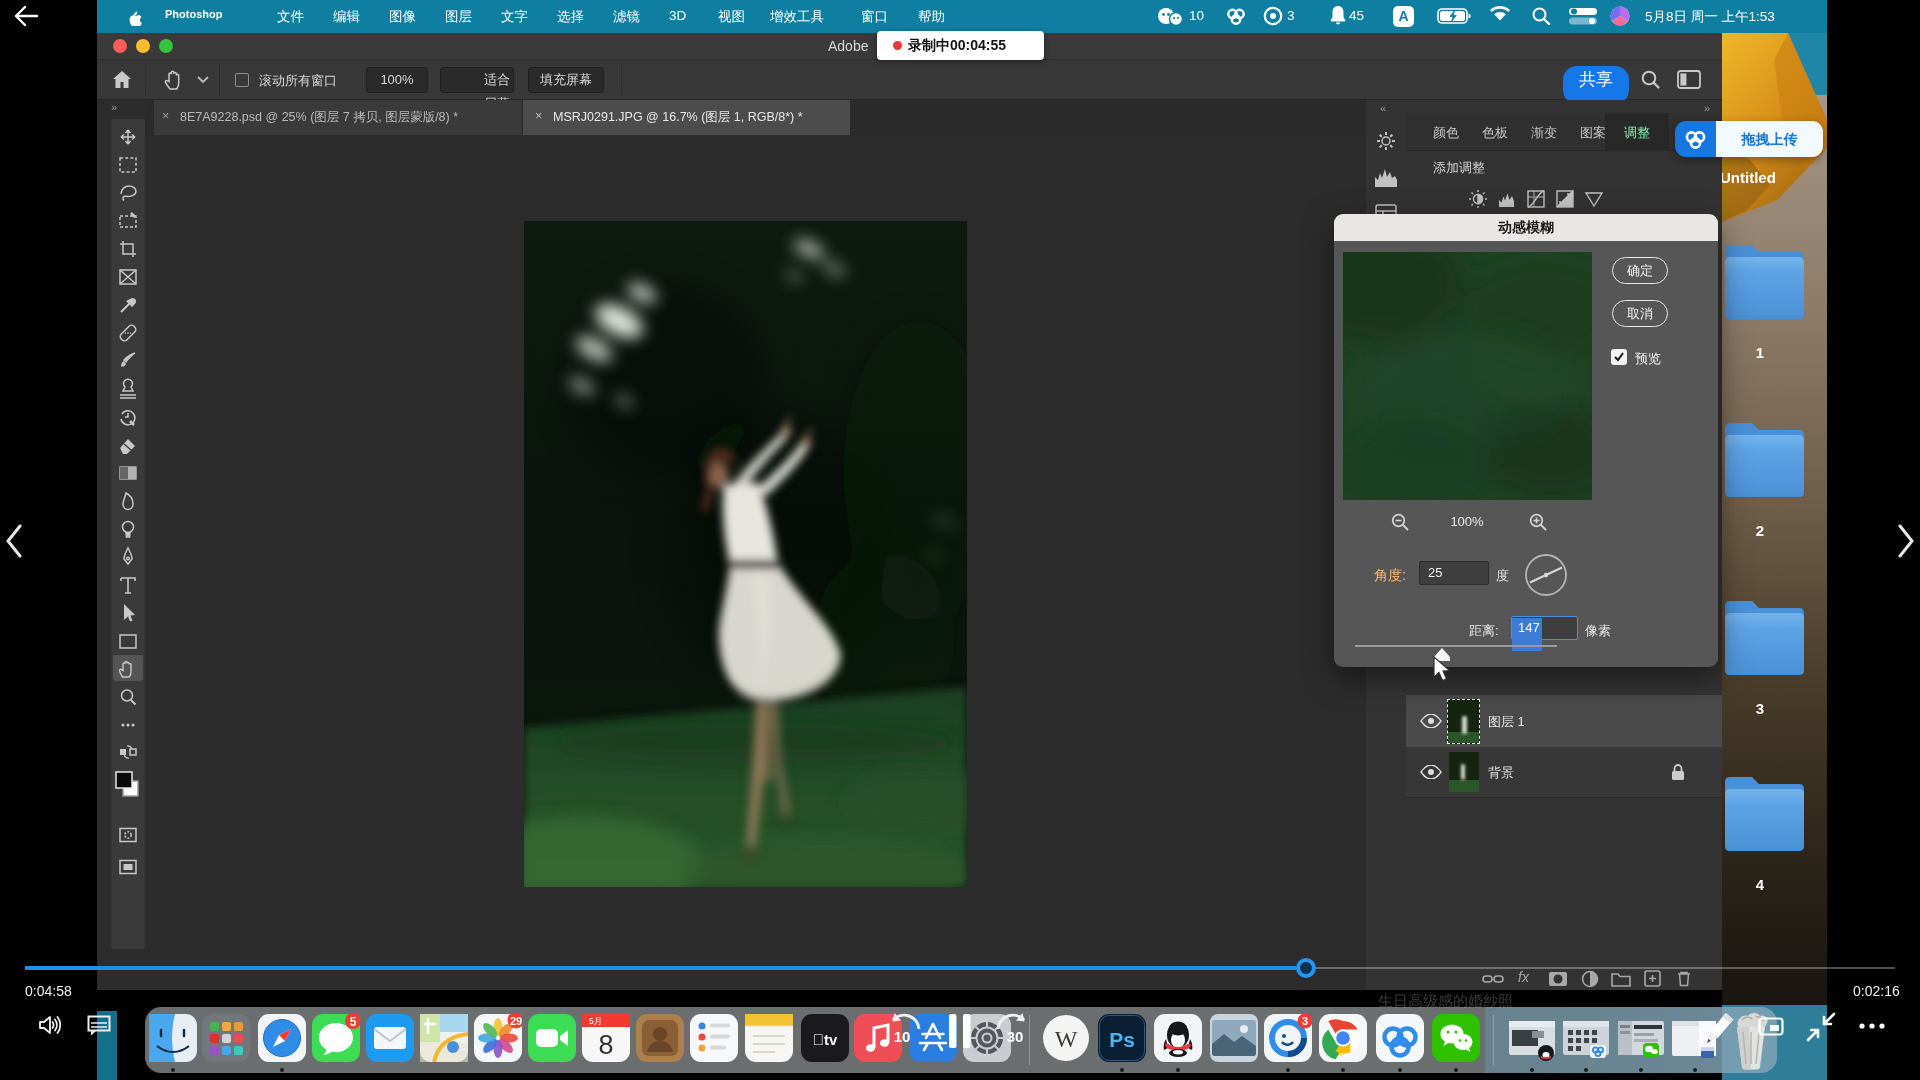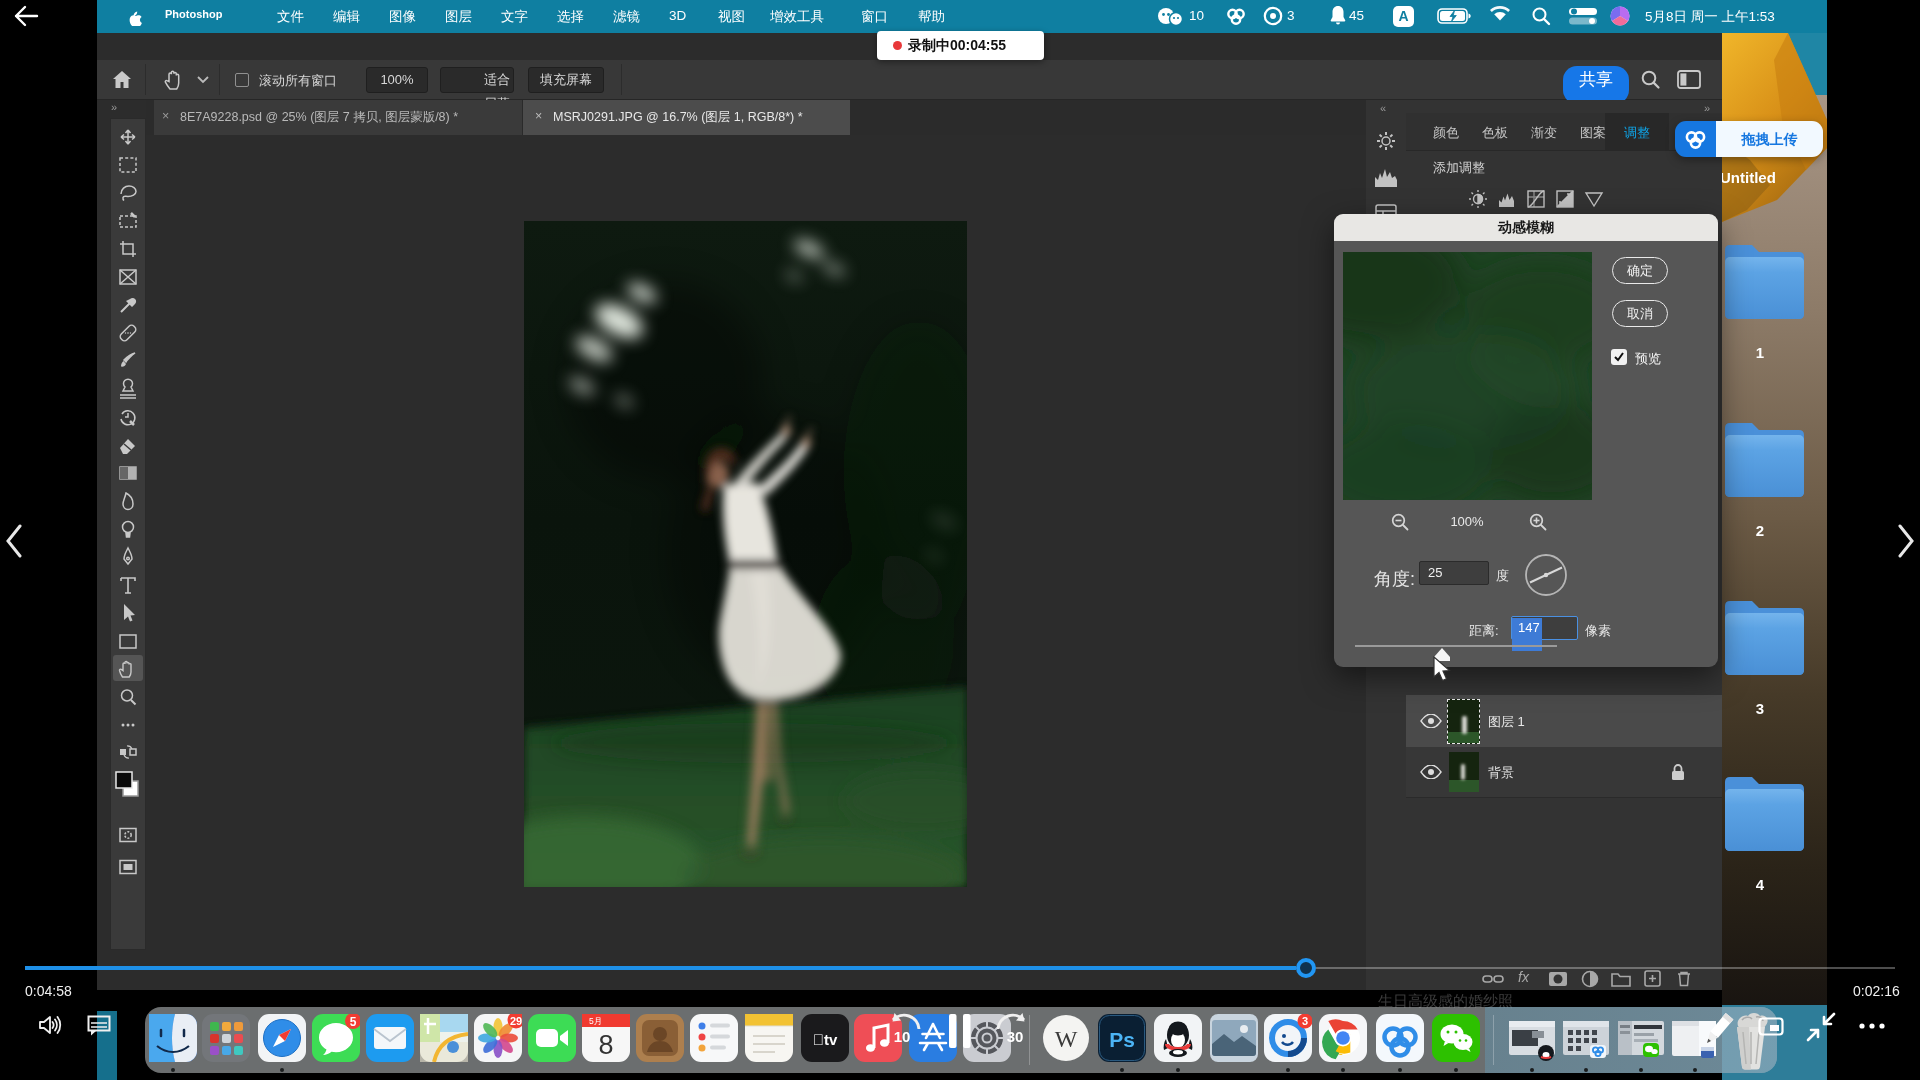--- a/index.html
+++ b/index.html
@@ -141,20 +141,26 @@
       <circle cx="11" cy="11" r="9.5" fill="#e8e5ff"></circle>
       <path d="M11 1.5A9.5 9.5 0 0 0 3 16l8-5z" fill="#7a6cf0"></path>
       <path d="M11 11l8 5A9.5 9.5 0 0 0 11 1.5z" fill="#b86cf0"></path>
       <path d="M3 16a9.5 9.5 0 0 0 16 0l-8-5z" fill="#f06c9a"></path>
     </svg>
     <span class="abs" style="left:1548px; top:8px;">5月8日 周一 上午1:53</span>
   </div>
 
   <div class="abs" id="pswin" style="left:97px; top:33px; width:1625px; height:957px; background:#2c2c2c;">
 
+    <div class="abs" style="left:0;top:0;width:1625px;height:27px;background:#3a3a3a;border-bottom:1px solid #2d2d2d;">
+      <div class="abs" style="left:16px;top:6px;width:14px;height:14px;border-radius:7px;background:#f95f56;"></div>
+      <div class="abs" style="left:39px;top:6px;width:14px;height:14px;border-radius:7px;background:#fbbd2e;"></div>
+      <div class="abs" style="left:62px;top:6px;width:14px;height:14px;border-radius:7px;background:#32c63f;"></div>
+      <span class="abs" style="left:731px;top:5px;color:#d6d6d6;font-size:14px;">Adobe</span>
+    </div>
 
     <div class="abs" style="left:0;top:27px;width:1625px;height:40px;background:#383838;border-bottom:1px solid #262626;">
       <svg class="abs" style="left:14px;top:9px;" width="22" height="22" viewBox="0 0 22 22">
         <path d="M11 2 2 10h2.5v9h5v-6h3v6h5v-9H20z" fill="#c9c9c9"></path>
       </svg>
       <div class="abs" style="left:48px;top:4px;width:1px;height:31px;background:#2c2c2c;"></div>
       <svg class="abs" style="left:66px;top:8px;" width="22" height="24" viewBox="0 0 22 24">
         <path d="M7 21c-1.8-2.2-3.6-4.8-4.6-6.8-.5-1 .4-2 1.4-1.6l2.2 1V6.2c0-.7.6-1.2 1.2-1.2.7 0 1.2.5 1.2 1.2V4.4c0-.7.6-1.2 1.2-1.2.7 0 1.3.5 1.3 1.2v1.4c0-.7.5-1.2 1.2-1.2s1.2.5 1.2 1.2v1.6c0-.6.5-1.1 1.2-1.1.6 0 1.2.5 1.2 1.2V15c0 2.6-.8 4.5-2 6z" fill="none" stroke="#c9c9c9" stroke-width="1.5"></path>
       </svg>
       <svg class="abs" style="left:100px;top:16px;" width="12" height="8" viewBox="0 0 12 8">
@@ -345,21 +351,21 @@
       <span class="abs" style="left:298px;top:2px;color:#999;font-size:11px;">»</span>
 
       <div class="abs" style="left:0;top:13px;width:316px;height:38px;background:#303030;border-bottom:1px solid #282828;color:#c5c5c5;font-size:13px;">
         <div class="abs" style="left:199px;top:0;width:64px;height:38px;background:#282828;"></div>
         <span class="abs" style="left:27px;top:11px;">颜色</span>
         <span class="abs" style="left:76px;top:11px;">色板</span>
         <span class="abs" style="left:125px;top:11px;">渐变</span>
 
       </div>
       <span class="abs" style="left:174px;top:24px;color:#c5c5c5;font-size:13px;">图案</span>
-      <span class="abs" style="left:218px;top:24px;color:#0ea5e9;font-size:13px;">调整</span>
+      <span class="abs" style="left:218px;top:24px;color:#86efac;font-size:13px;">调整</span>
 
       <span class="abs" style="left:27px;top:59px;color:#d2d2d2;font-size:13px;">添加调整</span>
       <svg class="abs" style="left:62px;top:88px;" width="230" height="22" viewBox="0 0 230 22">
         <g fill="none" stroke="#c2c2c2" stroke-width="1.4">
           <g transform="translate(10,11)">
             <circle r="4.5"></circle>
               <path d="M0,-4.5 a4.5 4.5 0 0 1 0 9 z" fill="#c2c2c2"></path>
             <path d="M0,-7v-2M0,7v2M-7,0h-2M7,0h2M-5,-5l-1.5,-1.5M5,5l1.5,1.5M5,-5l1.5,-1.5M-5,5l-1.5,1.5"></path>
           </g>
           <g transform="translate(39,11)">
@@ -561,21 +567,21 @@
       <line x1="12" y1="12" x2="16.5" y2="16.5" stroke="#d5d5d5" stroke-width="1.8" stroke-linecap="round"></line>
     </svg>
     <div class="abs" style="left:103px;top:300px;width:60px;text-align:center;color:#e8e8e8;font-size:13px;">100%</div>
     <svg class="abs" style="left:195px;top:299px;" width="18" height="18" viewBox="0 0 18 18">
       <circle cx="7.5" cy="7.5" r="5.8" fill="none" stroke="#d5d5d5" stroke-width="1.7"></circle>
       <line x1="4.5" y1="7.5" x2="10.5" y2="7.5" stroke="#d5d5d5" stroke-width="1.6"></line>
       <line x1="7.5" y1="4.5" x2="7.5" y2="10.5" stroke="#d5d5d5" stroke-width="1.6"></line>
       <line x1="12" y1="12" x2="16.5" y2="16.5" stroke="#d5d5d5" stroke-width="1.8" stroke-linecap="round"></line>
     </svg>
 
-    <span class="abs" style="left:40px;top:353px;color:#e5e5e5;font-size:18px;">角度:</span>
+    <span class="abs" style="left:40px;top:353px;color:#fdba74;font-size:14px;">角度:</span>
     <div class="abs" style="left:85px;top:347px;width:70px;height:24px;background:#3e3e3e;border:1px solid #2b2b2b;border-radius:2px;color:#f0f0f0;font-size:13px;line-height:22px;padding-left:8px;">25</div>
     <span class="abs" style="left:162px;top:353px;color:#e8e8e8;font-size:13px;">度</span>
     <svg class="abs" style="left:190px;top:339px;" width="44" height="44" viewBox="0 0 44 44">
       <circle cx="22" cy="22" r="20" fill="none" stroke="#b5b5b5" stroke-width="1.8"></circle>
       <line x1="6" y1="29.5" x2="38" y2="14.5" stroke="#d8d8d8" stroke-width="2"></line>
       <circle cx="22" cy="22" r="2.2" fill="#d8d8d8"></circle>
     </svg>
 
     <span class="abs" style="left:135px;top:408px;color:#e8e8e8;font-size:13px;">距离:</span>
     <div class="abs" style="left:177px;top:402px;width:67px;height:24px;background:#3e3e3e;border:1.5px solid #4a90e2;border-radius:2px;font-size:13px;line-height:21px;">

